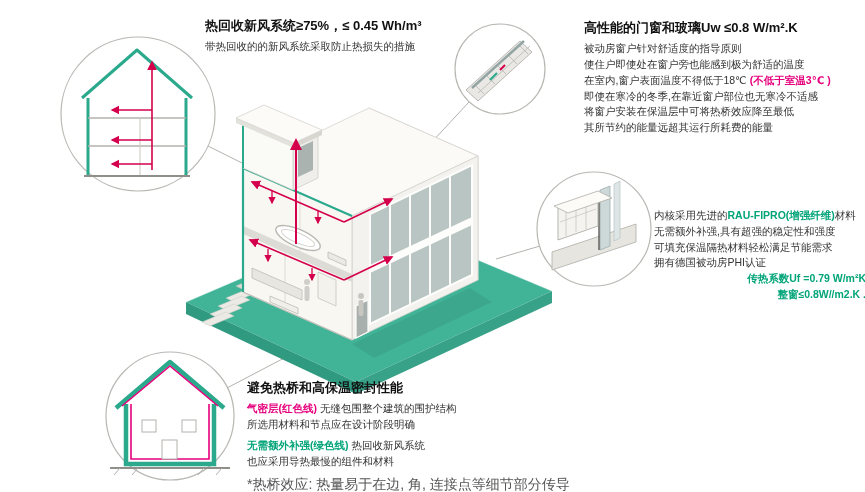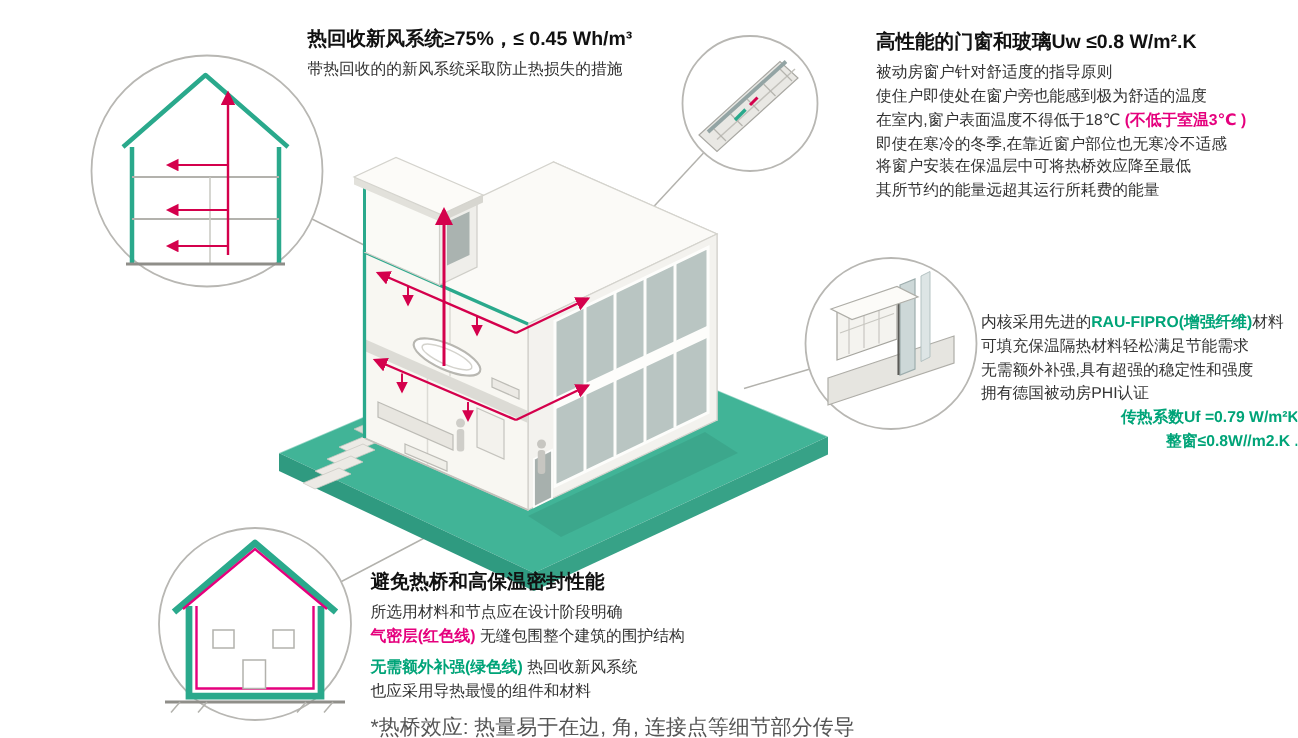--- a/index.html
+++ b/index.html
@@ -202,33 +202,33 @@
       <div><span>在室内,窗户表面温度不得低于18℃ </span><span class="pinkb">(不低于室温3℃ )</span></div>
       <div>即使在寒冷的冬季,在靠近窗户部位也无寒冷不适感</div>
       <div>将窗户安装在保温层中可将热桥效应降至最低</div>
       <div>其所节约的能量远超其运行所耗费的能量</div>
     </div>
   </div>
 
   <div class="blk" style="left:654px;top:208px;width:212px;">
     <div class="body">
       <div><span>内核采用先进的</span><span class="greenb">RAU-FIPRO(增强纤维)</span><span>材料</span></div>
+      <div>无需额外补强,具有超强的稳定性和强度</div>
       <div>可填充保温隔热材料轻松满足节能需求</div>
-      <div>无需额外补强,具有超强的稳定性和强度</div>
       <div>拥有德国被动房PHI认证</div>
       <div class="greenb">传热系数Uf =0.79 W/m²K</div>
       <div class="greenb">整窗≤0.8W//m2.K .</div>
     </div>
   </div>
 
   <div class="blk" style="left:247px;top:380px;width:350px;">
     <div class="title">避免热桥和高保温密封性能</div>
     <div class="body">
+      <div><span class="pinkb">气密层(红色线)</span><span> 无缝包围整个建筑的围护结构</span></div>
       <div>所选用材料和节点应在设计阶段明确</div>
-      <div><span class="pinkb">气密层(红色线)</span><span> 无缝包围整个建筑的围护结构</span></div>
       <div style="height:5px;"></div>
       <div><span class="greenb">无需额外补强(绿色线)</span><span> 热回收新风系统</span></div>
       <div>也应采用导热最慢的组件和材料</div>
     </div>
     <div class="foot">*热桥效应: 热量易于在边, 角, 连接点等细节部分传导</div>
   </div>
 
 </div>
 
 </body></html>

